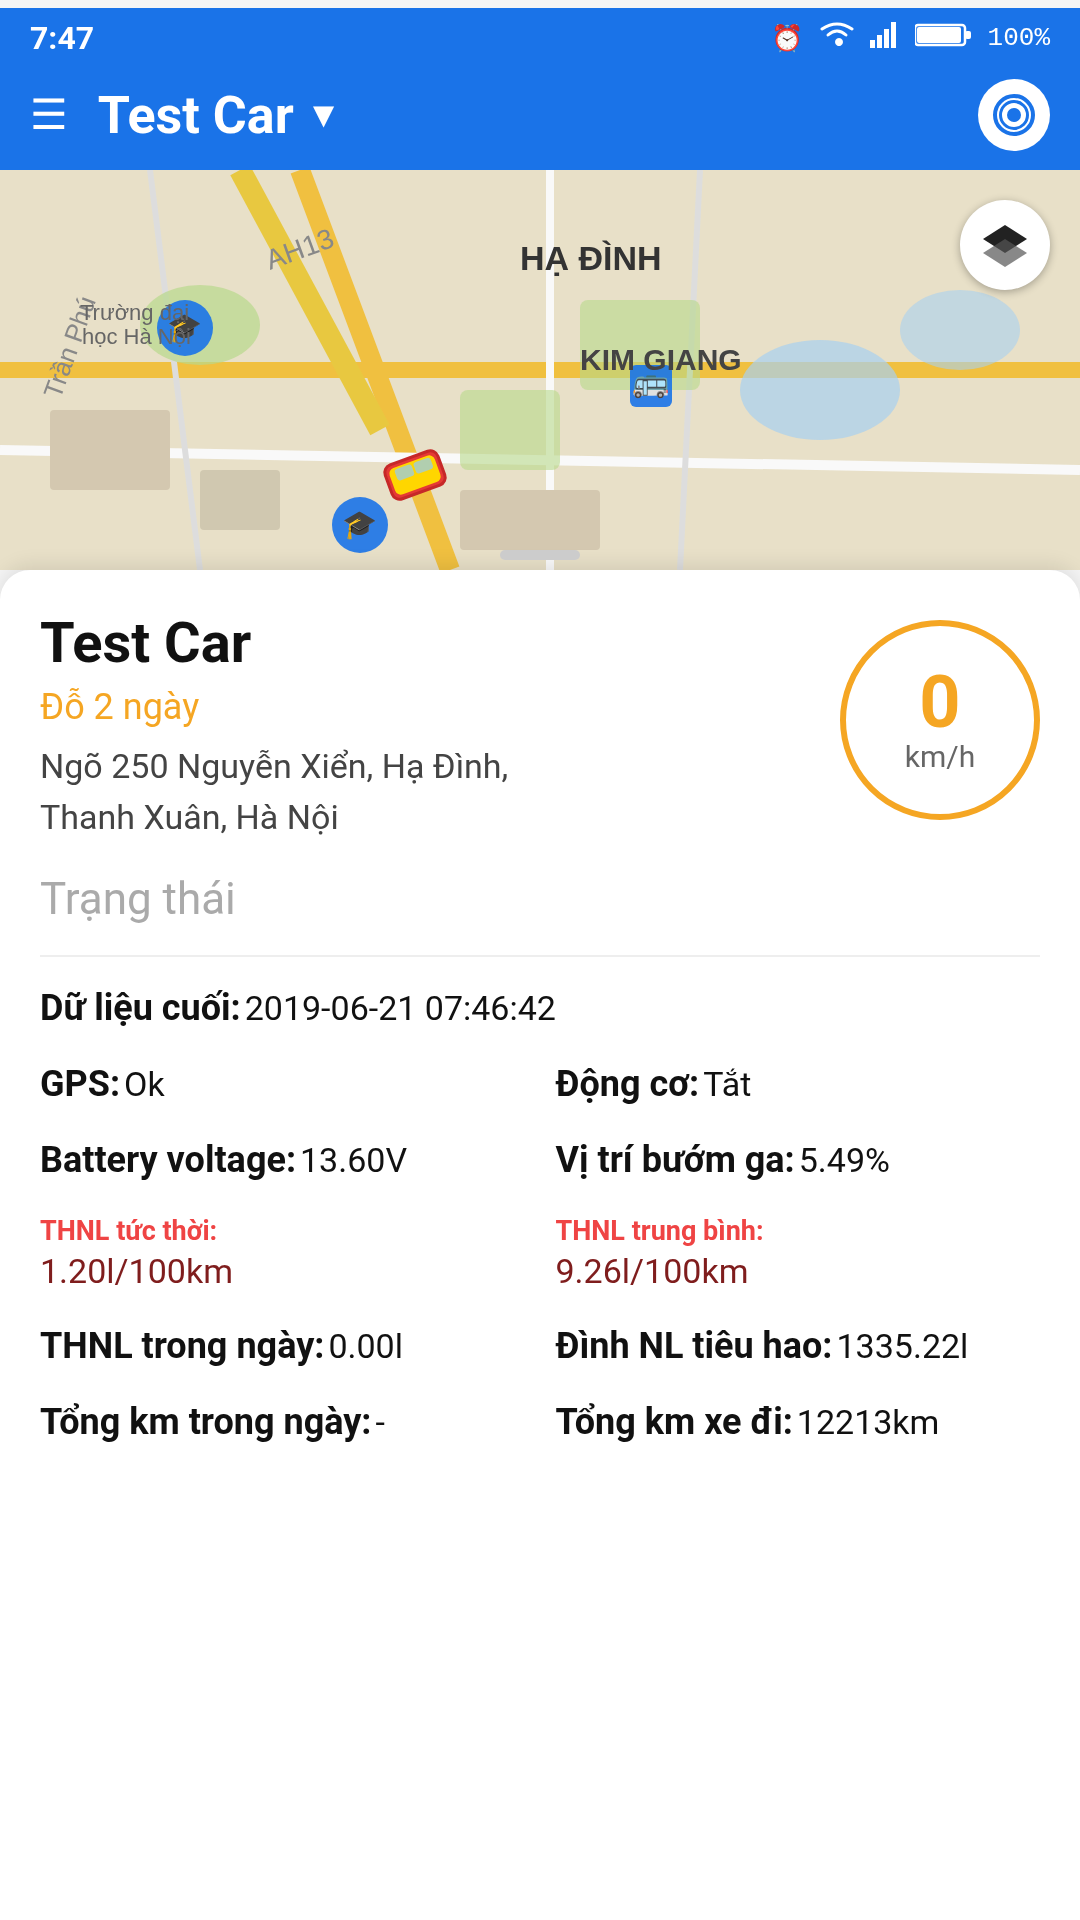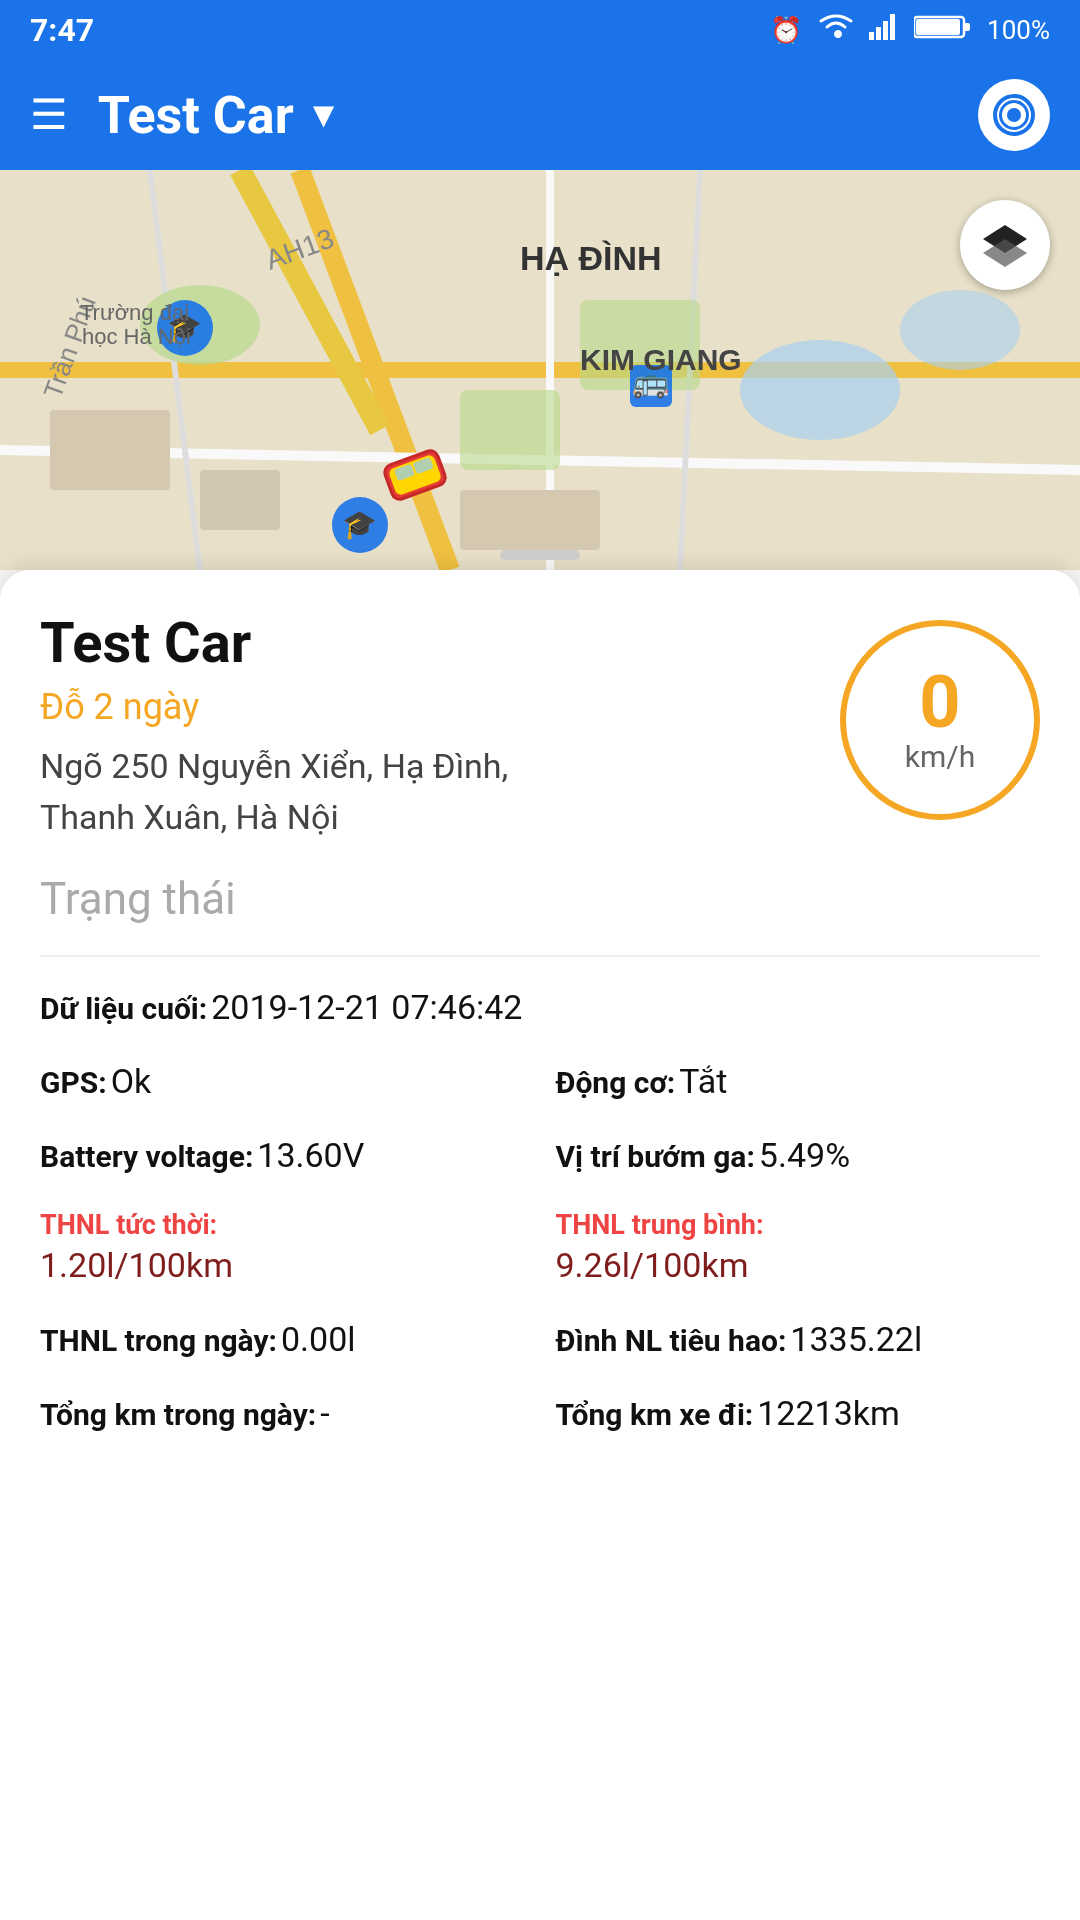--- a/index.html
+++ b/index.html
@@ -9,21 +9,21 @@
       height: 1920px;
       font-family: 'Roboto', Arial, sans-serif;
       background: #f5f5f5;
       overflow: hidden;
       position: relative;
     }
 
     
     .status-bar {
       position: absolute;
-      top: 0; left: 0; right: 0;
+      top: 8px; left: 0; right: 0;
       height: 60px;
       background: #1a73e8;
       display: flex;
       align-items: center;
       justify-content: space-between;
       padding: 0 30px;
       z-index: 100;
     }
     .status-time {
       color: white;
@@ -35,20 +35,21 @@
       align-items: center;
       gap: 15px;
     }
     .status-icons span {
       color: white;
       font-size: 26px;
     }
     .battery-text {
       color: white;
       font-size: 26px;
+      font-family: Liberation Mono, monospace;
     }
 
     
     .top-bar {
       position: absolute;
       top: 60px; left: 0; right: 0;
       height: 110px;
       background: #1a73e8;
       display: flex;
       align-items: center;
@@ -250,21 +251,21 @@
       margin-bottom: 34px;
       gap: 31px;
     }
     .data-full-row {
       margin-bottom: 34px;
     }
     .data-col {
       flex: 1;
     }
     .data-label-inline {
-      font-size: 30px;
+      font-size: 36px;
       font-weight: bold;
       color: #111;
     }
     .data-value-inline {
       font-size: 34px;
       font-weight: normal;
       color: #111;
     }
     .data-multiline-label {
       font-size: 27px;
@@ -406,21 +407,21 @@
   </div>
 
   <div class="status-label">Trạng thái</div>
 
   <div class="divider"></div>
 
   <div class="data-section">
 
     <div class="data-full-row">
       <span class="data-label-inline">Dữ liệu cuối:</span>
-      <span class="data-value-inline"> 2019-12-21 07:46:42</span>
+      <span class="data-value-inline"> 2019-06-21 07:46:42</span>
     </div>
 
     <div class="data-row">
       <div class="data-col">
         <span class="data-label-inline">GPS:</span>
         <span class="data-value-inline">Ok</span>
       </div>
       <div class="data-col">
         <span class="data-label-inline">Động cơ:</span>
         <span class="data-value-inline">Tắt</span>

